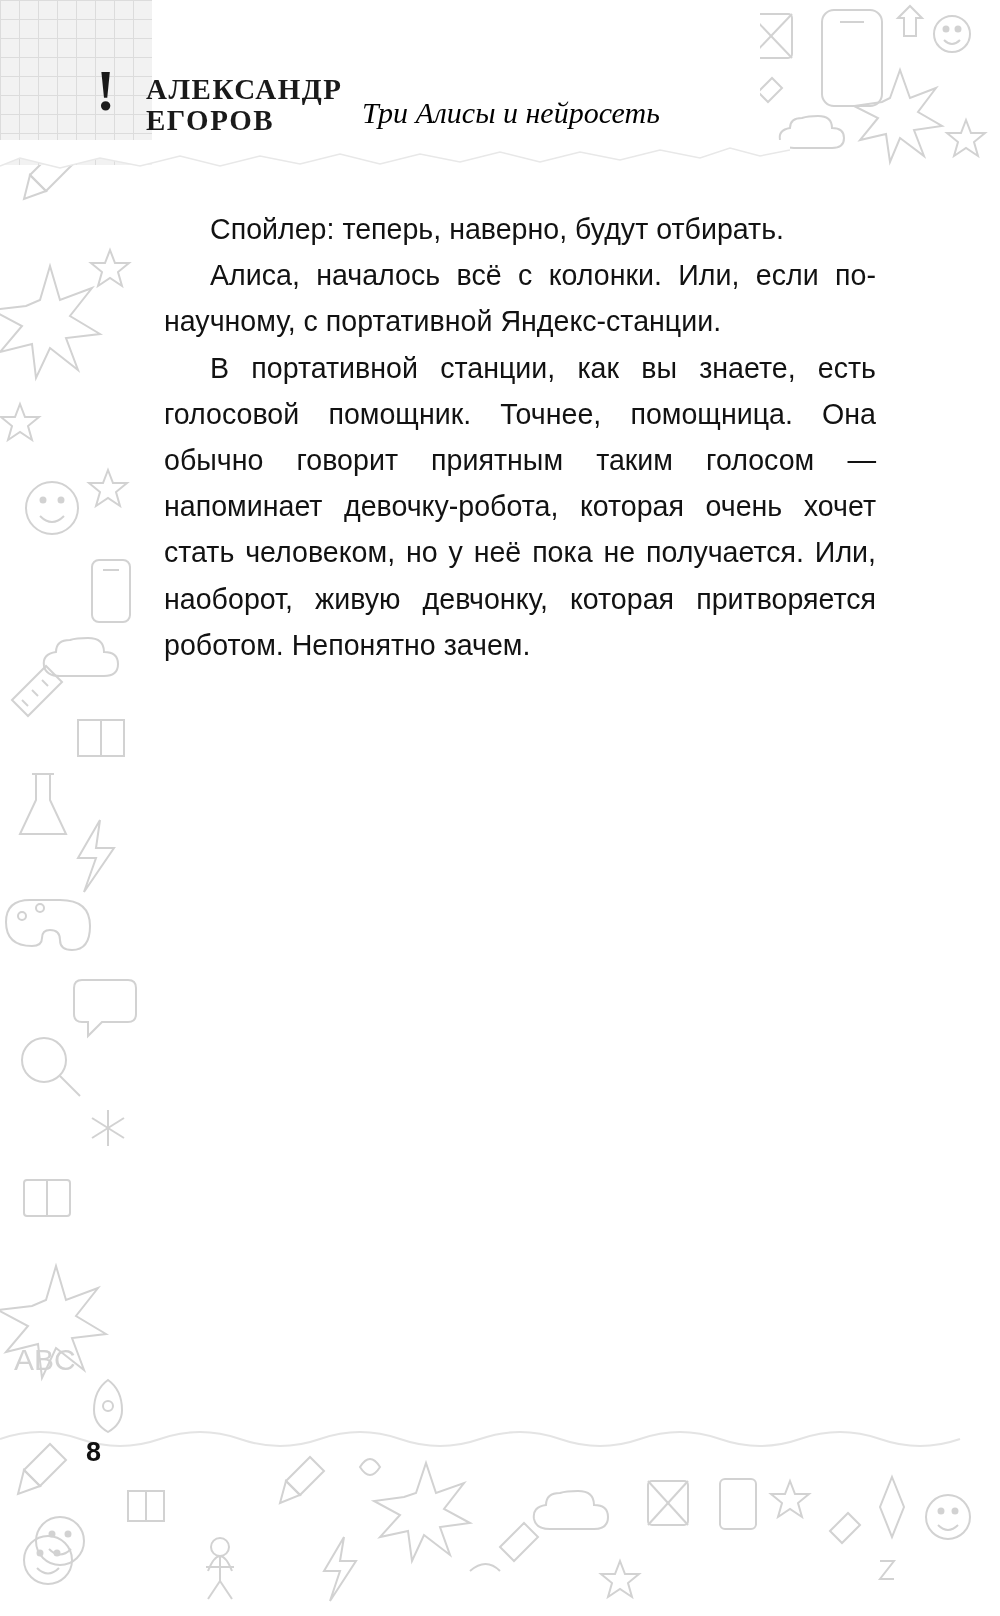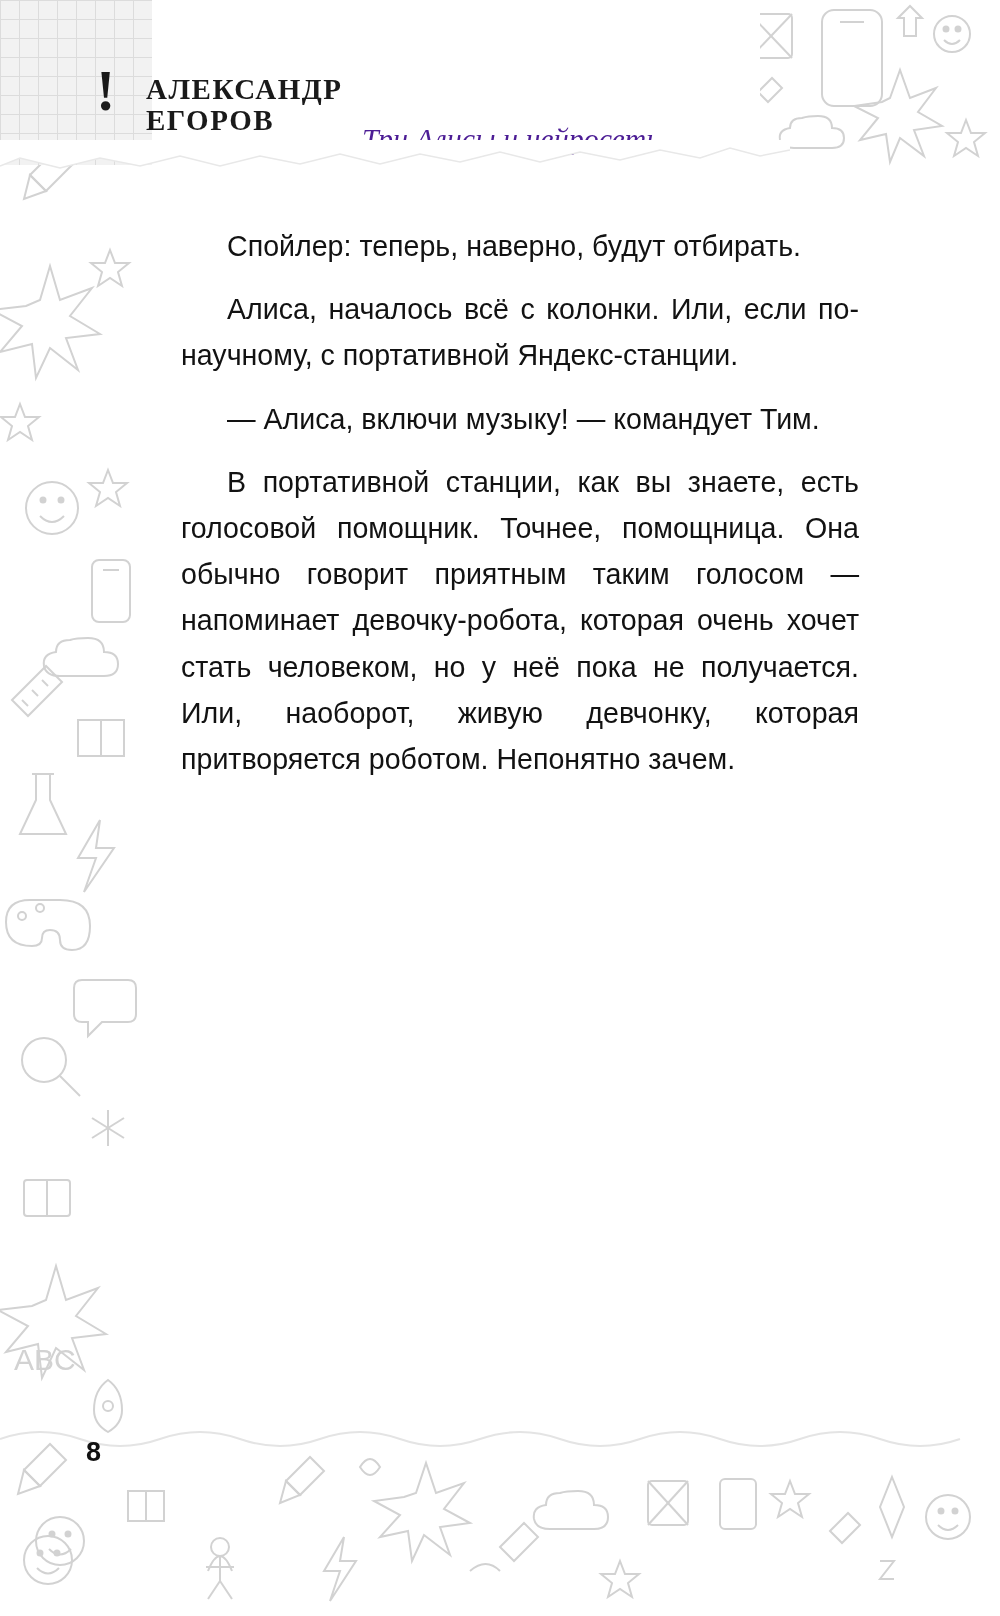--- a/index.html
+++ b/index.html
@@ -95,23 +95,22 @@
     line-height: 1.08;
   }
   .author div { white-space: nowrap; }
   .book-title {
     position: absolute;
     left: 362px;
     top: 96px;
     font-family: "Liberation Serif", serif;
     font-style: italic;
     font-size: 30px;
-    color: #4c1d95;
+    color: #000000;
     white-space: nowrap;
-    margin-top: 26px;
   }
 
   
   .header-torn {
     position: absolute;
     left: 0;
     top: 140px;
     width: 790px;
     height: 40px;
   }
@@ -124,21 +123,21 @@
     width: 712px;
     font-family: "Liberation Sans", sans-serif;
     font-size: 28.6px;
     line-height: 46.2px;
     color: #121212;
     text-align: justify;
     text-justify: inter-word;
     hyphens: manual;
   }
   .textblock p {
-    margin: 17px;
+    margin: 0;
     text-indent: 46px;
   }
 
   
   .folio {
     position: absolute;
     left: 86px;
     top: 1437px;
     font-family: "Liberation Sans", sans-serif;
     font-size: 27px;
@@ -297,19 +296,18 @@
 
     <svg class="header-torn" viewBox="0 0 790 40" xmlns="http://www.w3.org/2000/svg" preserveAspectRatio="none">
       <path d="M0 0 L790 0 L790 10 L760 16 L730 8 L700 18 L660 10 L620 20 L580 12 L540 22 L500 12 L460 22 L420 14 L380 24 L340 14 L300 24 L260 16 L220 26 L180 16 L140 26 L100 18 L60 28 L20 18 L0 26 Z" fill="#ffffff"></path>
       <path d="M790 10 L760 16 L730 8 L700 18 L660 10 L620 20 L580 12 L540 22 L500 12 L460 22 L420 14 L380 24 L340 14 L300 24 L260 16 L220 26 L180 16 L140 26 L100 18 L60 28 L20 18 L0 26" fill="none" stroke="#e8e8e8" stroke-width="1.5"></path>
     </svg>
   </div>
 
   <div class="textblock">
     <p>Спойлер: теперь, наверно, будут отби­рать.</p>
     <p>Алиса, началось всё с колонки. Или, если по-научному, с портативной Яндекс-станции.</p>
-    <p>— Алиса, включи музыку! — командует Тим.</p>
     <p>В портативной станции, как вы знаете, есть голосовой помощник. Точнее, помощ­ница. Она обычно говорит приятным таким голосом — напоминает девочку-робота, кото­рая очень хочет стать человеком, но у неё пока не получается. Или, наоборот, живую девчонку, которая притворяется роботом. Непонятно зачем.</p>
   </div>
 
   <div class="folio">8</div>
 
 </div>
 
 </body></html>

